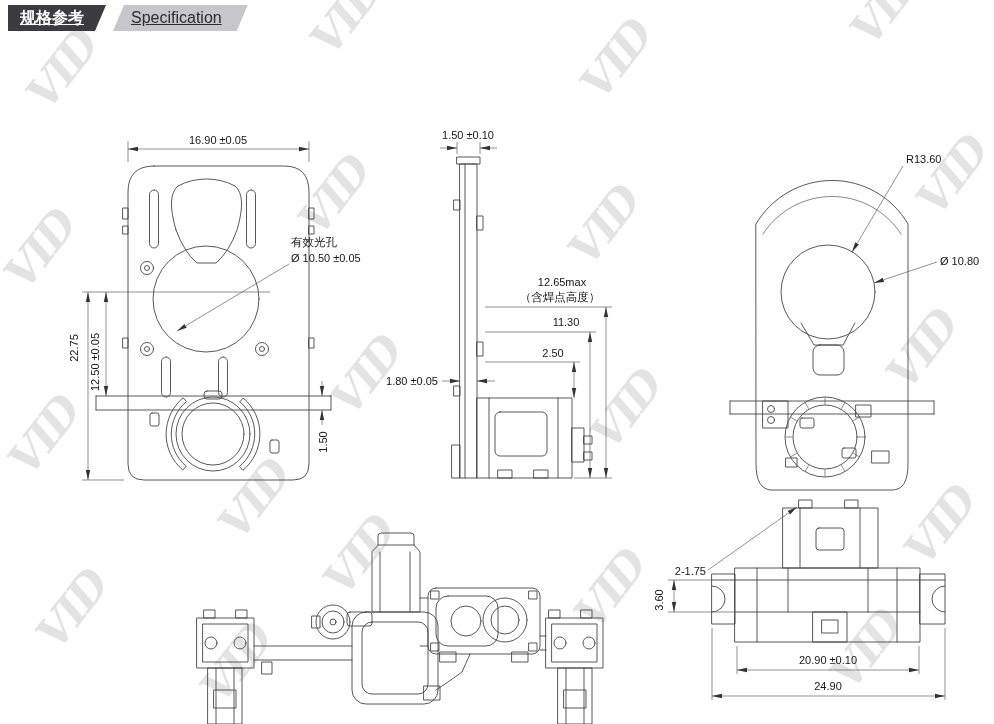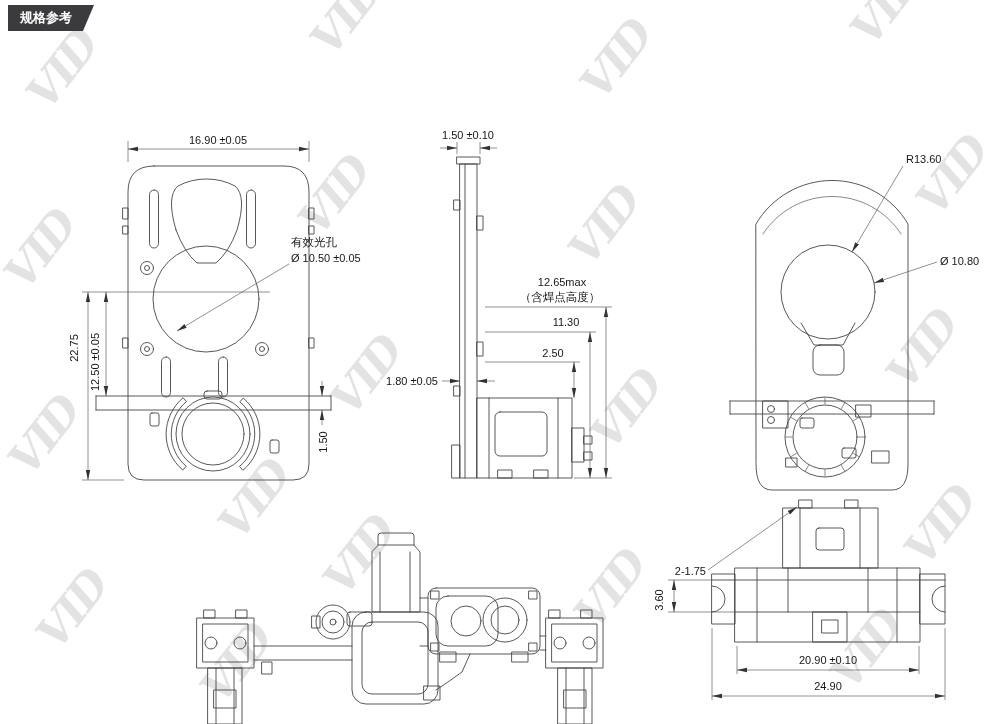--- a/index.html
+++ b/index.html
@@ -1,21 +1,21 @@
 <!DOCTYPE html>
 <html><head>
 <meta charset="utf-8">
 <style>
   html,body { margin:0; padding:0; background:#fff; }
   .page { position:relative; width:994px; height:724px; background:#fff; overflow:hidden;
           font-family:"Liberation Sans", sans-serif; }
   .page svg { position:absolute; top:0; left:0; z-index:1; }
 
   .header { position:absolute; top:5px; left:8px; z-index:2; display:flex; gap:7px; }
-  .badge { height:20px; line-height:20px; font-size:13px; white-space:nowrap; }
+  .badge { height:20px; line-height:20px; font-size:16px; white-space:nowrap;text-decoration:underline; }
   .badge-cn { background:#3b3b3d; color:#ffffff; font-weight:bold; padding:3px 22px 3px 12px;
               clip-path:polygon(0 0, 100% 0, calc(100% - 11px) 100%, 0 100%); }
   .badge-en { background:#c7c7c9; color:#2d2d2f; padding:3px 26px 3px 18px;
               clip-path:polygon(11px 0, 100% 0, calc(100% - 11px) 100%, 0 100%); }
 
   .part  { stroke:#454545; stroke-width:.9; fill:none; stroke-linejoin:round; stroke-linecap:round; }
   .part2 { stroke:#555555; stroke-width:.7; fill:none; }
   .dim   { stroke:#555555; stroke-width:.65; fill:none; }
   svg text { font-family:"Liberation Sans", sans-serif; font-size:11px; fill:#161616; stroke:none; }
   .dt-s { font-size:10px; }
@@ -23,20 +23,21 @@
   .wm   { font-family:"DejaVu Serif", serif; font-style:italic; font-weight:bold;
           font-size:44px; fill:#e3e3e3; letter-spacing:-3px; }
 </style>
 </head>
 <body>
 
 <div class="page">
 
   <div class="header">
     <div class="badge badge-cn">规格参考</div>
+    <div class="badge badge-en">Specification</div>
   </div>
 
   <svg width="994" height="724" viewBox="0 0 994 724">
     <defs>
       <marker id="arr" viewBox="0 0 10 6" refX="10" refY="3" markerWidth="10" markerHeight="6" orient="auto-start-reverse" markerUnits="userSpaceOnUse">
         <path d="M0,0.8 L10,3 L0,5.2 Z" fill="#333"></path>
       </marker>
     </defs>
 
     <g>

